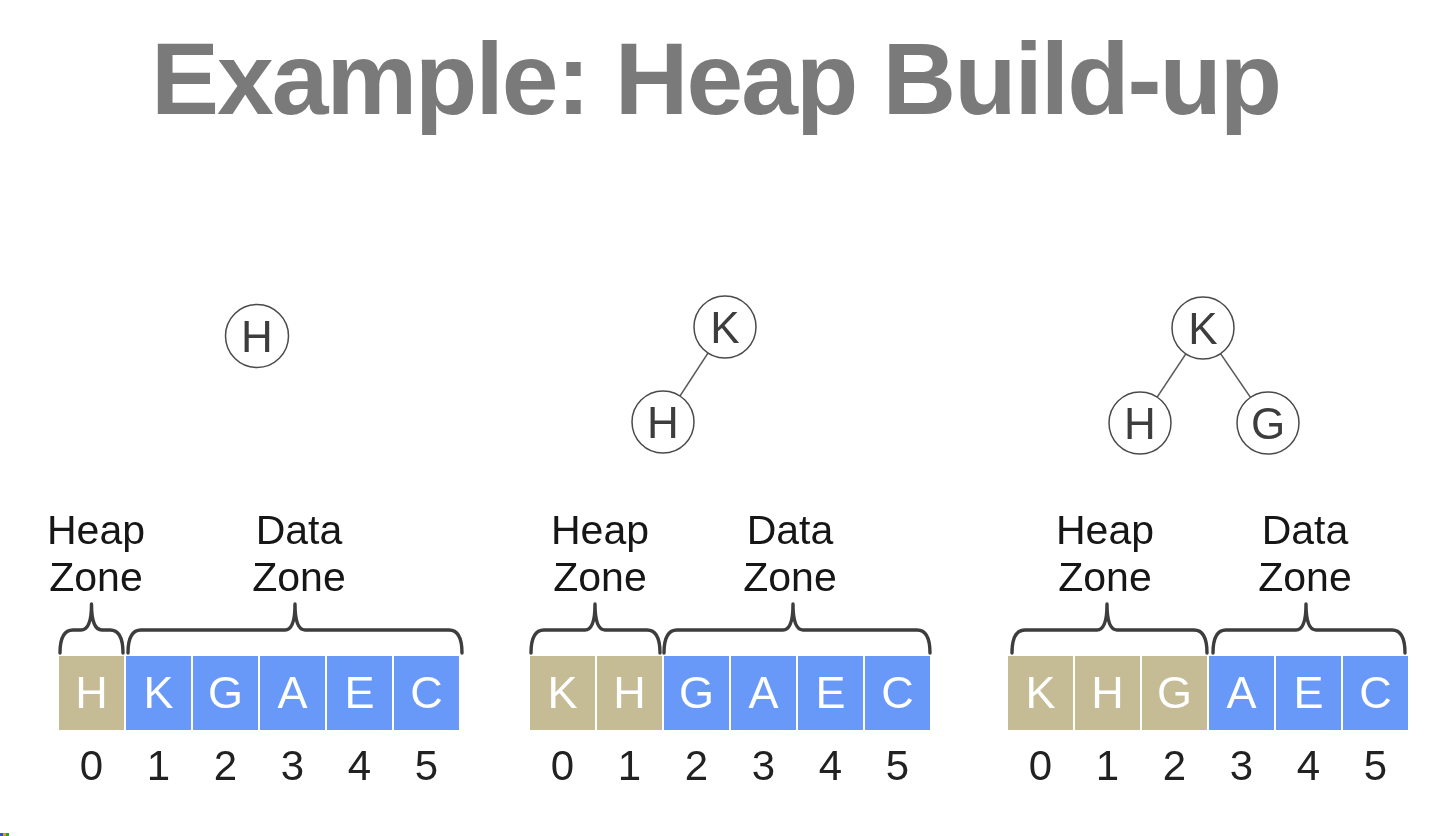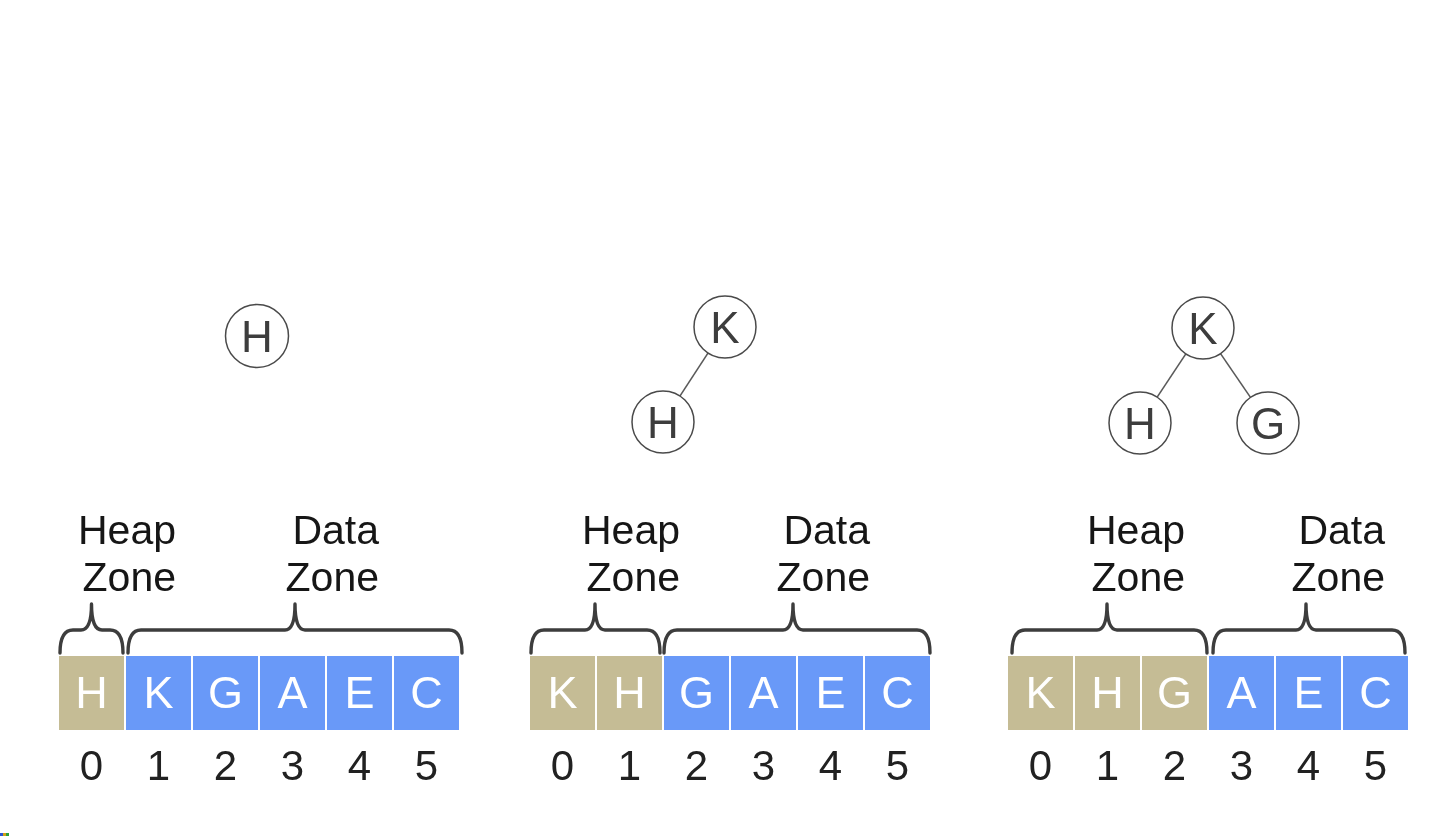--- a/index.html
+++ b/index.html
@@ -26,40 +26,41 @@
   .tree-svg,.brace-svg{position:absolute;overflow:visible;}
   .tree-node{fill:#fff;stroke:var(--node-outline);stroke-width:1.5px;}
   .tree-edge{stroke:#5A5A5A;stroke-width:1.4px;}
   .tree-letter{
     font-family:"Liberation Sans","DejaVu Sans",sans-serif;
     font-size:44px;fill:var(--node-text);text-anchor:middle;font-weight:400;
   }
   .brace{fill:none;stroke:var(--brace-stroke);stroke-width:3.4px;
     stroke-linecap:round;stroke-linejoin:round;}
   .zone-label{
-    position:absolute;width:160px;text-align:right;
+    position:absolute;width:160px;text-align:center;
     font-size:41px;line-height:47px;color:var(--label-text);
   }
   .cells{position:absolute;display:flex;gap:2px;}
   .cell{
     width:65px;height:74px;display:flex;align-items:center;justify-content:center;
     font-size:45px;color:var(--cell-text);font-weight:400;
   }
   .cell.heap{background:var(--heap-zone-fill);}
   .cell.data{background:var(--data-zone-fill);}
   .indices{position:absolute;display:flex;gap:2px;}
   .idx{width:65px;text-align:center;font-size:42px;color:var(--index-text);}
   .corner-artifact{position:absolute;left:0;top:833px;display:flex;height:3px;}
   .corner-artifact span{width:3px;height:3px;display:block;}
 </style>
 </head>
 <body>
 
 <div class="slide">
 
+  <h1 class="title">Example: Heap Build-up</h1>
 
   <svg class="tree-svg" style="left:215px;top:294px" width="84" height="84">
     <circle class="tree-node" cx="42" cy="42" r="31.5"></circle>
     <text class="tree-letter" x="42" y="58">H</text>
   </svg>
 
   <div class="zone-label" style="left:16px;top:507px">
     <div>Heap</div>
     <div>Zone</div>
   </div>

